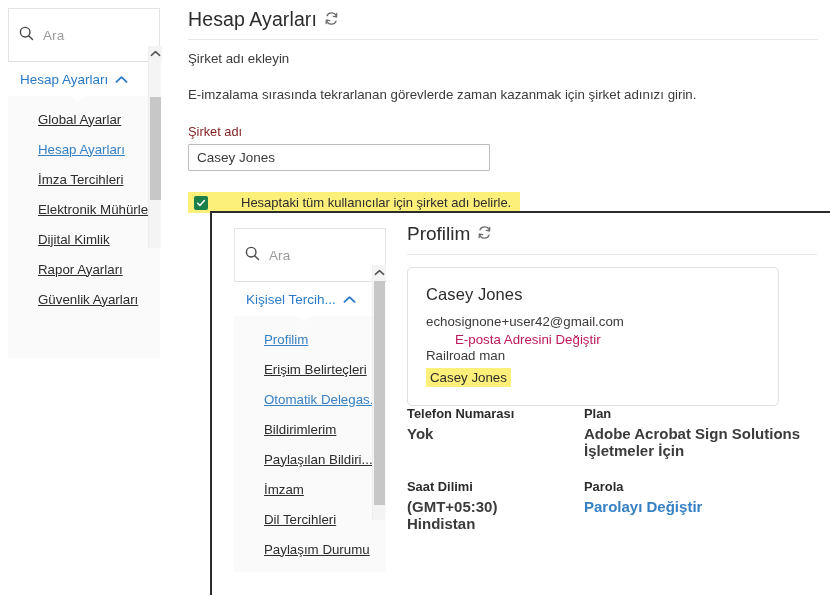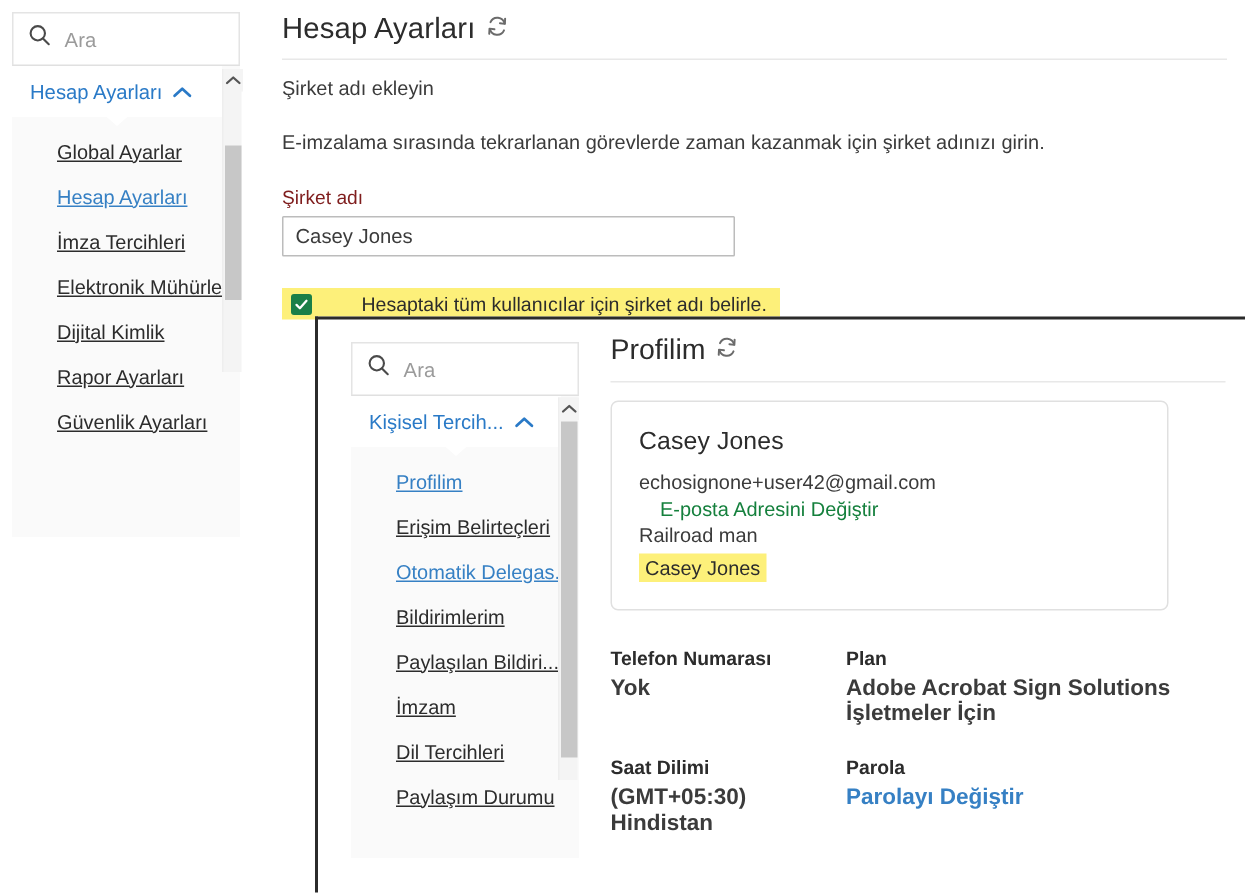--- a/index.html
+++ b/index.html
@@ -9,21 +9,21 @@
     background: #ffffff;
     font-family: "Liberation Sans", sans-serif;
     overflow: hidden;
   }
   #root { position: relative; width: 830px; height: 595px; background:#fff; }
 
   
   .side-panel { position: absolute; background: #fafafa; }
   .search-box {
     background:#fff; border:1px solid #e4e4e4; border-bottom:1px solid #e0e0e0;
-    display:flex; align-items:center; height:36px; padding:0 10px; gap:9px;
+    display:flex; align-items:center; height:54px; padding:0 10px; gap:9px;
   }
   .search-ico { flex:0 0 auto; display:block; }
   .search-ph { color:#9b9b9b; font-size:13.5px; letter-spacing:.1px; }
 
   .grp-head {
     background:#fff; display:flex; align-items:center; justify-content:flex-start;
     height:34px; padding:0 12px; position:relative;
     color:#2a7ac7; font-size:13.5px;
   }
   .grp-head .cv { margin-left:7px; display:flex; align-items:center; }
@@ -91,27 +91,27 @@
   .inner-title {
     font-size:19px; color:#2c2c2c; display:flex; align-items:center; gap:7px;
     padding-bottom:9px;
   }
   .profile-card {
     margin-top:12px; width:372px; border:1px solid #e0e0e0; border-radius:5px;
     background:#fff; padding:17px 18px 18px 18px;
   }
   .pc-name { font-size:16.5px; color:#2c2c2c; letter-spacing:.1px; }
   .pc-email { font-size:13.3px; color:#3b3b3b; margin-top:10px; }
-  .pc-link { font-size:13.3px; color:#15803d; margin-top:3px; margin-left:14px; display:inline-block;}
+  .pc-link { font-size:13.3px; color:#be185d; margin-top:3px; margin-left:29px; display:inline-block;}
   .pc-title { font-size:13.3px; color:#3b3b3b; }
   .pc-hl { font-size:13.3px; color:#2c2c2c; margin-top:5px; background:#fdf07a;
            display:inline-block; padding:2px 4px; }
 
-  .info-grid { margin-top:24px; display:grid; grid-template-columns:157px 1fr;
-               row-gap:20px; column-gap:0; width:420px; }
+  .info-grid { display:grid; grid-template-columns:157px 1fr;
+               row-gap:20px; column-gap:0; width:420px;gap:20px; }
   .ig-label { font-size:12.9px; color:#2c2c2c; font-weight:bold; }
   .ig-val { font-size:15px; color:#3b3b3b; margin-top:4px;font-weight:bold; }
   .ig-val.link { color:#3680c4; }
   .ig-cell { }
 </style>
 </head>
 <body>
 
 <div id="root">
 

